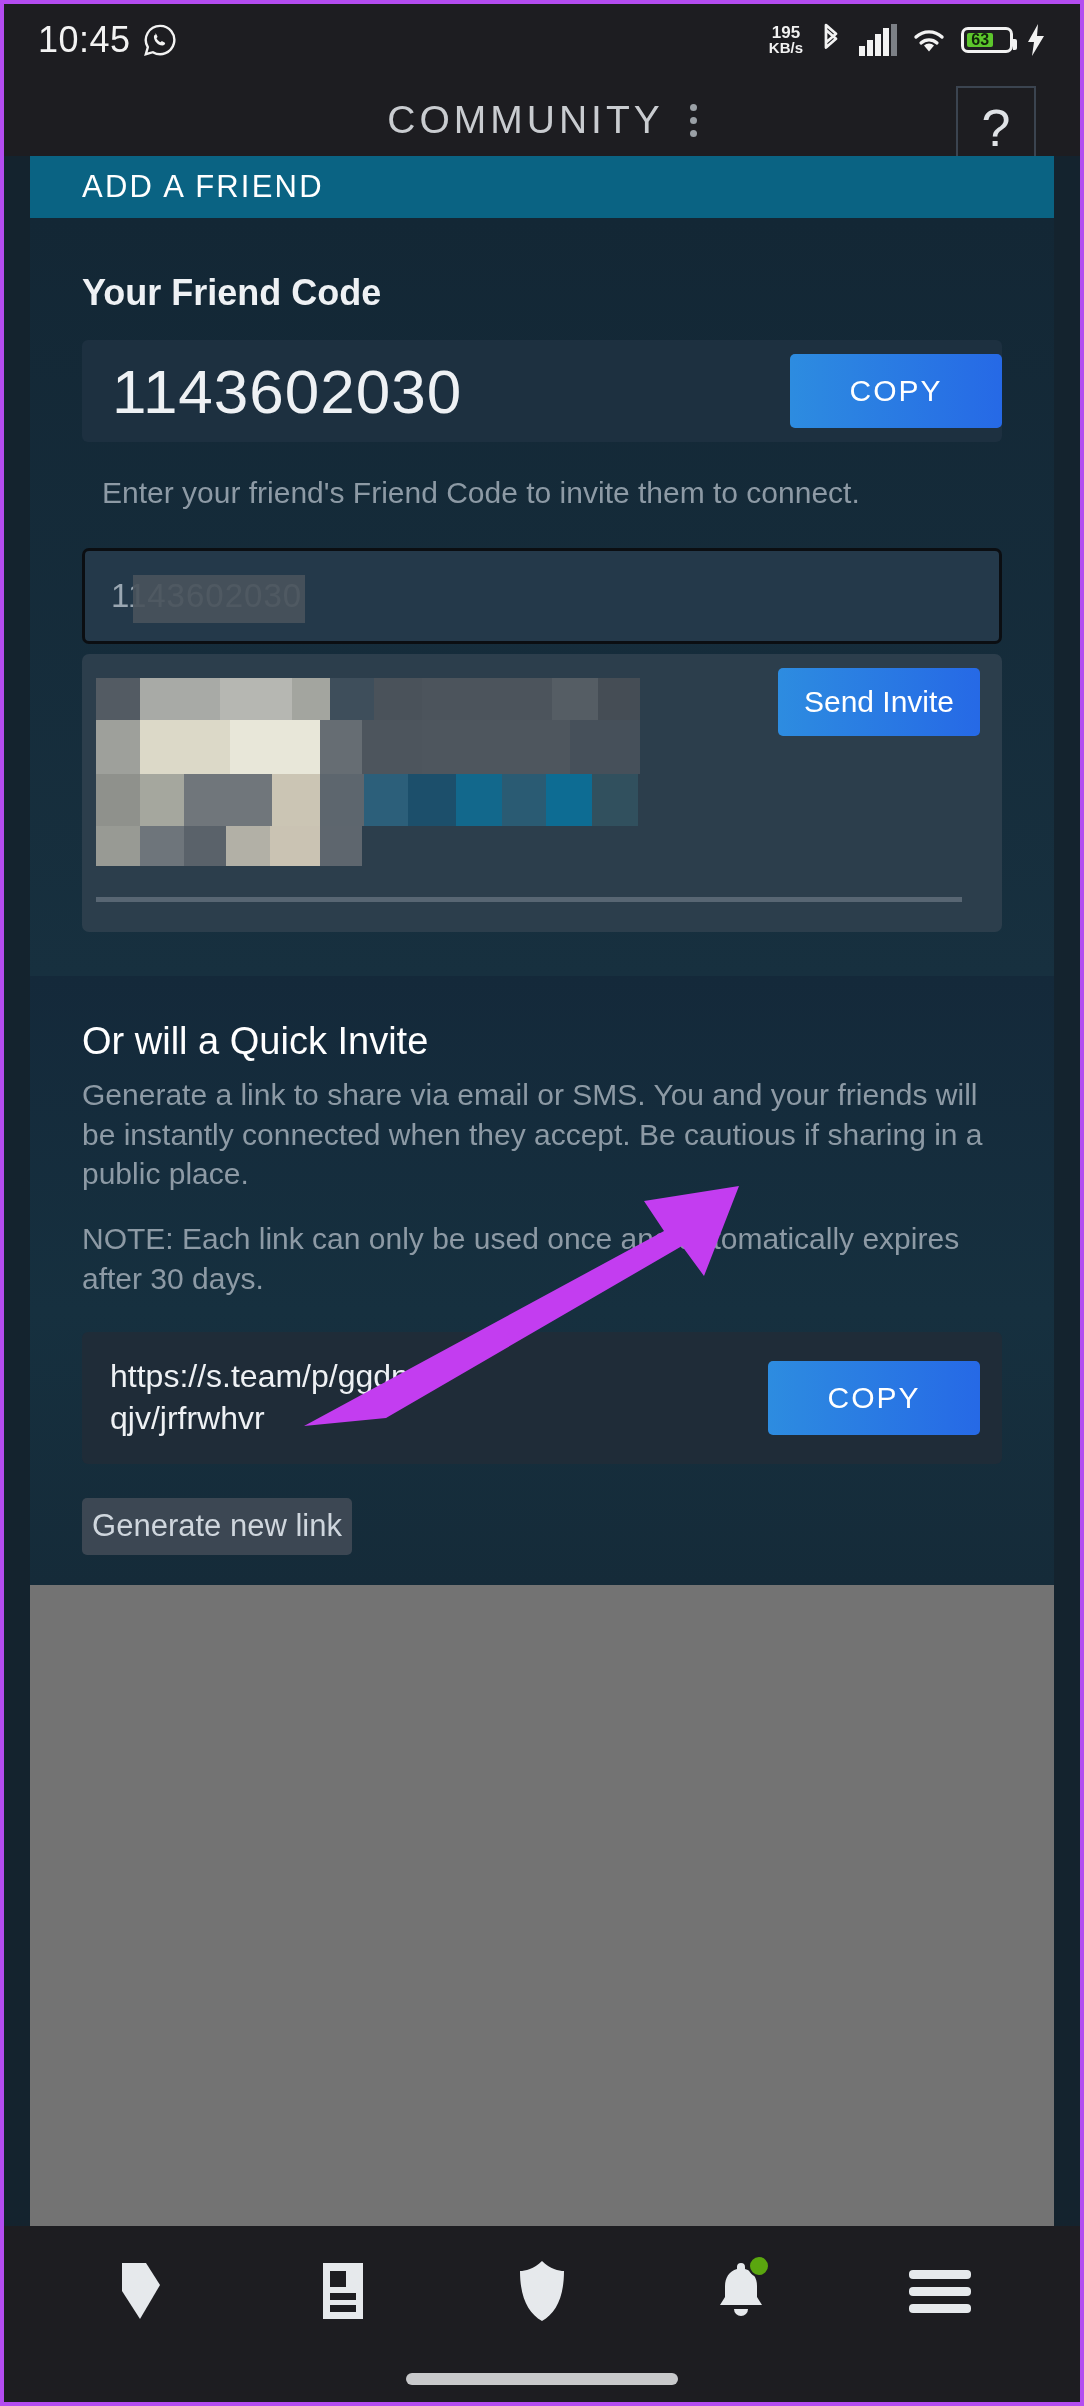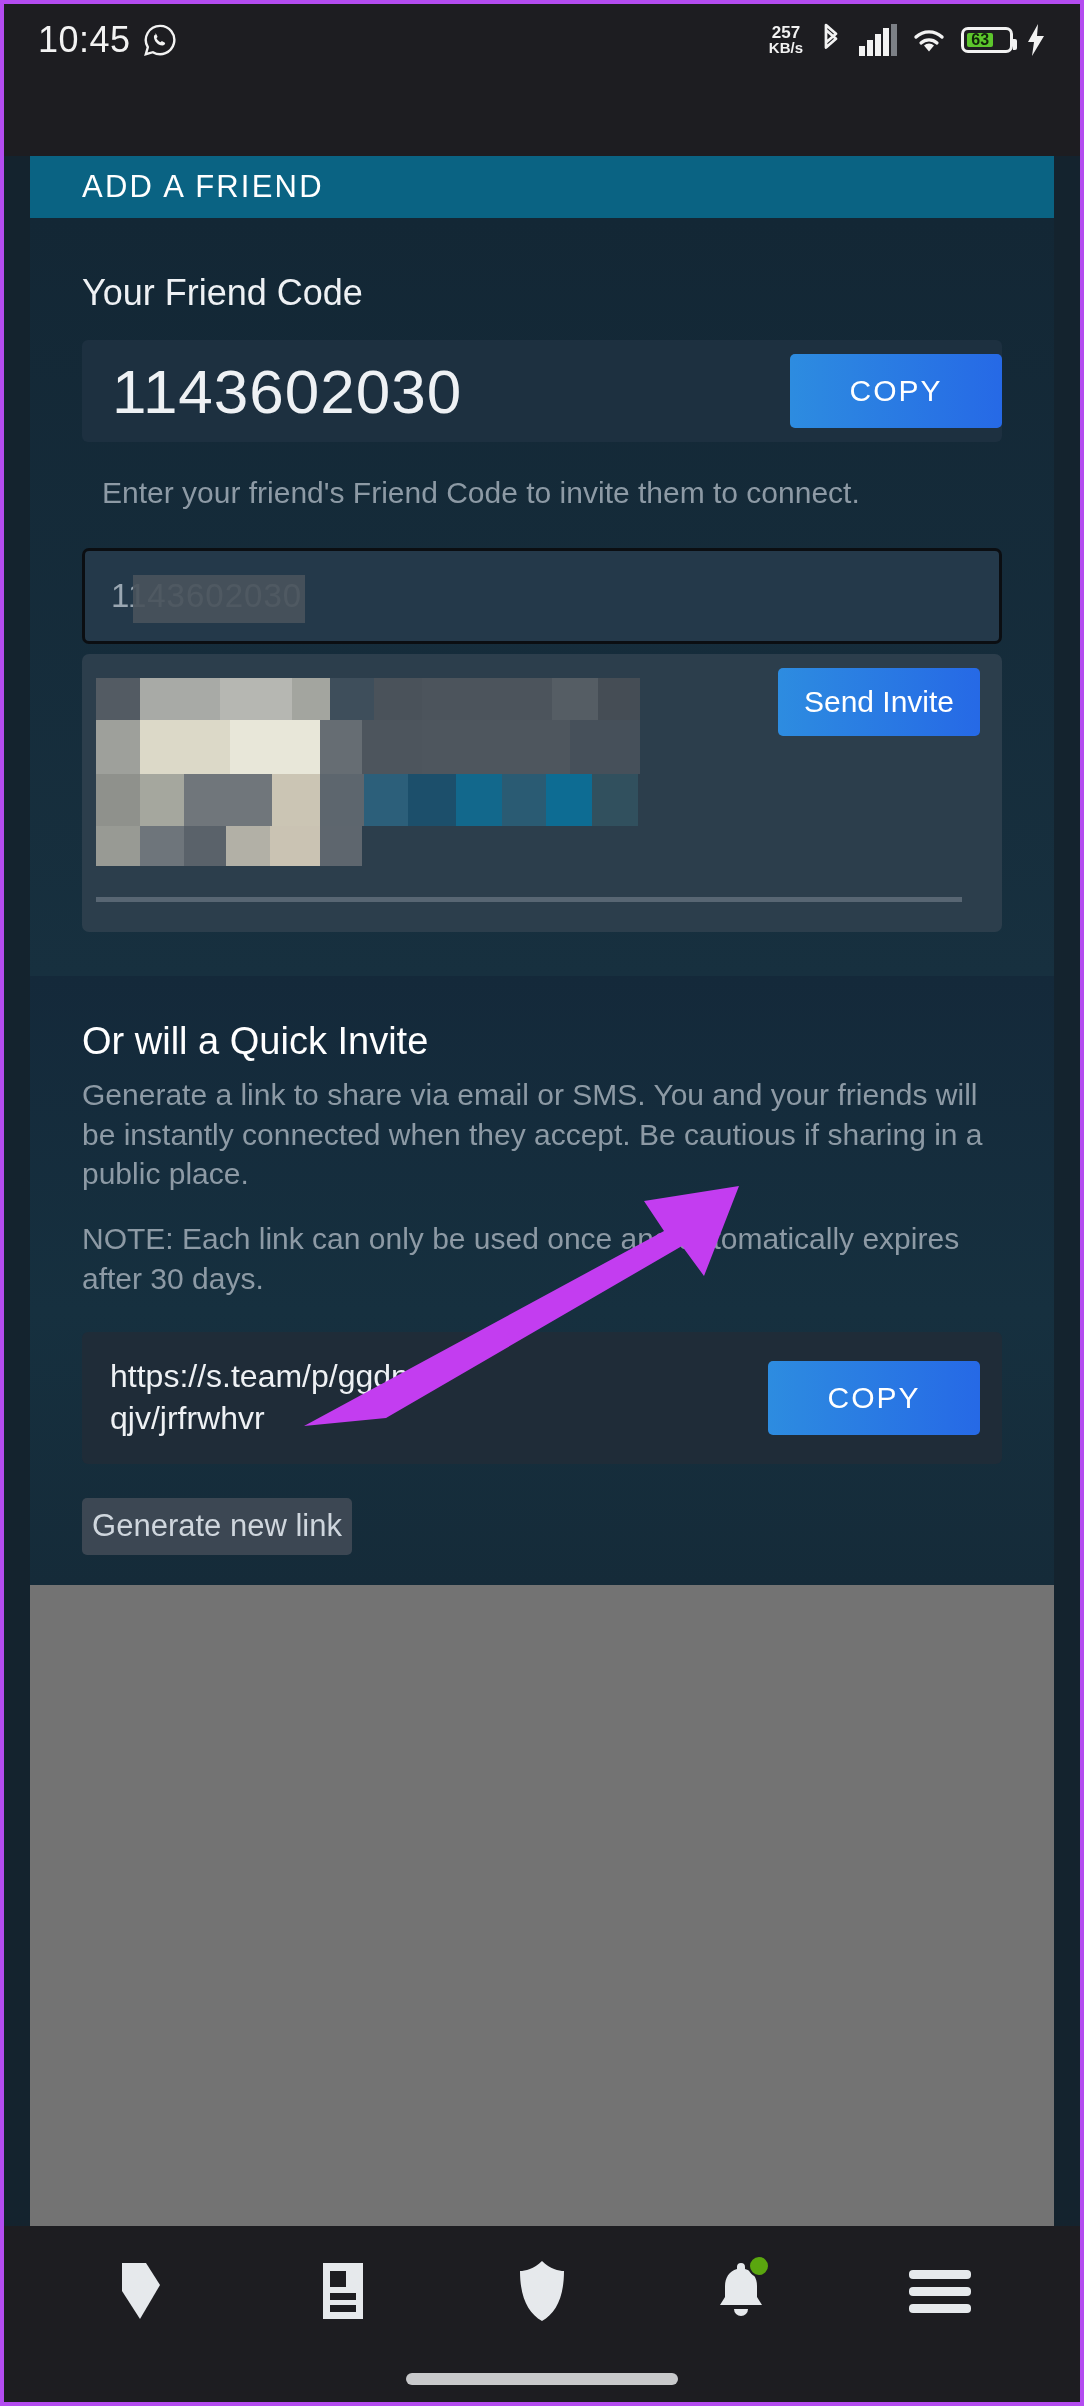--- a/index.html
+++ b/index.html
@@ -83,21 +83,21 @@
   }
   .banner span {
     color:#ffffff; font-size:31px; letter-spacing:2.2px; font-weight:400;
   }
 
   .addfriend {
     background:linear-gradient(180deg,#132735 0%, #17303f 100%);
     padding:0 52px 44px;
   }
   .section-title {
-    color:#eef1f4; font-size:36px; padding-top:54px; padding-bottom:26px; font-weight:400;
+    color:#eef1f4; font-size:36px; padding-top:54px; padding-bottom:26px; font-weight:700;
   }
 
   .codebox {
     background:#1d3040; border-radius:6px;
     height:102px; display:flex; align-items:center;
     overflow:hidden; position:relative;
   }
   .codeval {
     color:#eef1f4; font-size:62px; letter-spacing:1px;
     padding-left:30px; flex:1; white-space:nowrap;
@@ -208,21 +208,21 @@
   <div class="statusbar">
     <div class="sb-time">10:45</div>
     <div class="sb-wa">
       <svg width="34" height="34" viewBox="0 0 24 24">
           <path d="M12 2a10 10 0 0 0-8.6 15.1L2 22l5-1.4A10 10 0 1 0 12 2z" fill="none" stroke="#f2f2f2" stroke-width="1.7"></path>
           <path d="M8.6 7.5c.3-.1.6 0 .8.4l.8 1.6c.1.3 0 .6-.2.8l-.5.5c.6 1.2 1.6 2.2 2.8 2.8l.5-.5c.2-.2.5-.3.8-.2l1.6.8c.4.2.5.5.4.8-.2.9-1.1 1.5-2 1.4-3-.3-5.6-2.9-5.9-5.9-.1-.9.5-1.7 1.4-2z" fill="#f2f2f2"></path>
         </svg>
     </div>
     <div class="sb-right">
       <div class="sb-net">
-        <div>257</div>
+        <div>195</div>
         <div class="u">KB/s</div>
       </div>
       <svg width="30" height="36" viewBox="0 0 24 28">
           <path d="M8 6l8 7-8 7V2l8 7-8 7" fill="none" stroke="#f2f2f2" stroke-width="2.2" stroke-linejoin="round"></path>
         </svg>
       <svg width="38" height="32" viewBox="0 0 38 32">
         <rect x="0" y="22" width="6" height="10" fill="#f2f2f2"></rect>
         <rect x="8" y="16" width="6" height="16" fill="#f2f2f2"></rect>
         <rect x="16" y="10" width="6" height="22" fill="#f2f2f2"></rect>
         <rect x="24" y="4" width="6" height="28" fill="#f2f2f2"></rect>
@@ -235,20 +235,29 @@
       </svg>
       <div class="batt">
         <div class="fill">63</div>
       </div>
       <svg width="20" height="32" viewBox="0 0 20 32">
           <path d="M12 0L2 18h6L6 32 18 12h-7z" fill="#f2f2f2"></path>
         </svg>
     </div>
   </div>
 
+  <div class="appheader">
+    <div class="apptitle">COMMUNITY</div>
+    <div class="kebab">
+        <i></i>
+        <i></i>
+        <i></i>
+      </div>
+    <div class="helpbtn">?</div>
+  </div>
 
   <div class="content">
     <div class="side-l"></div>
     <div class="side-r"></div>
 
     <div class="panel">
 
       <div class="banner">
         <span>ADD A FRIEND</span>
       </div>

